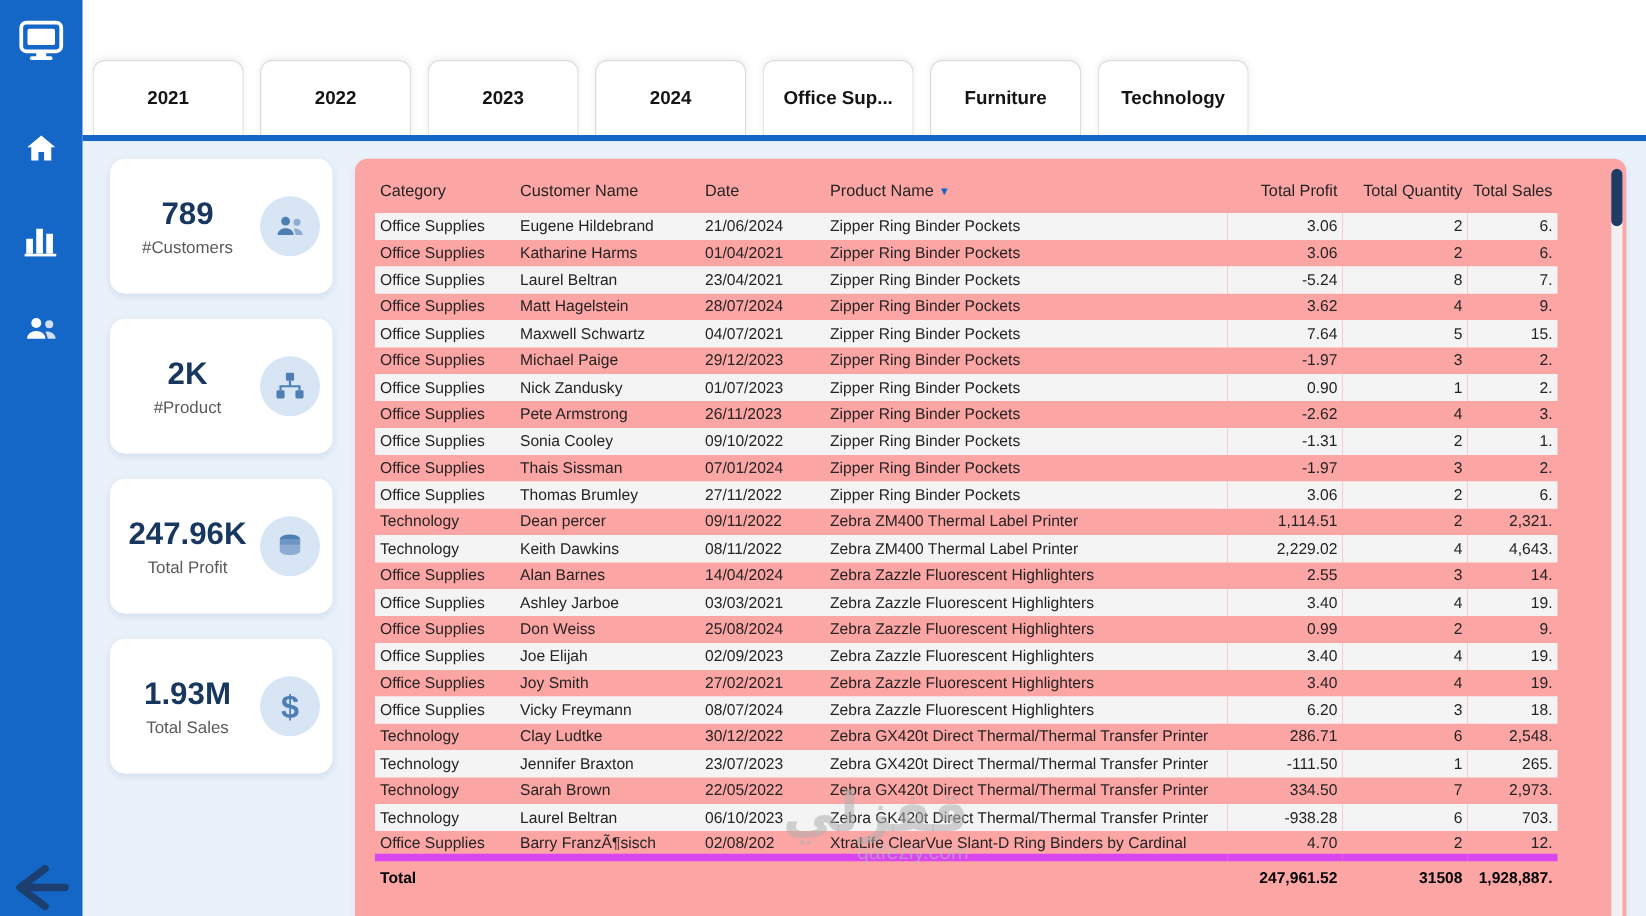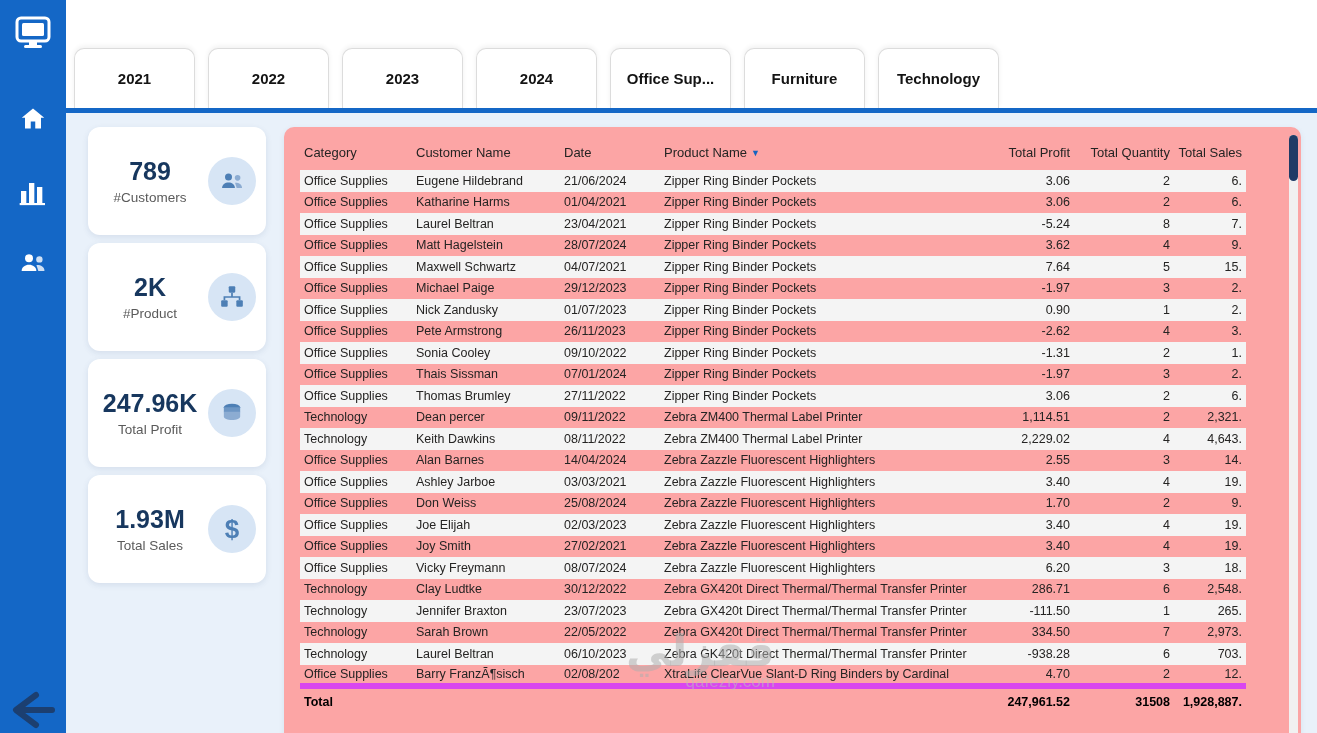--- a/index.html
+++ b/index.html
@@ -21,21 +21,21 @@
   .blue-line { height:5px; background:#1467c6; }
   .tabs { display:flex; gap:13px; }
   .tab { min-width:121px; height:60px; background:#fff; border:1px solid #dcdcdc; border-bottom:none;
     border-radius:10px 10px 0 0; display:flex; align-items:center; justify-content:center;
     font-size:15px; font-weight:bold; color:#141414; box-shadow:0 -2px 5px rgba(0,0,0,.06);
     padding:0 14px; white-space:nowrap; cursor:pointer; }
 
   .content { flex:1; background:#e9f1fa; display:flex; padding:14px 16px 0 22px; gap:18px; min-height:0; }
 
   
-  .kpi-col { width:178px; flex:0 0 178px; display:flex; flex-direction:column; gap:8px; }
+  .kpi-col { width:178px; flex:0 0 178px; display:flex; flex-direction:column; gap:20px; }
   .kpi-card { background:#fff; border-radius:12px; height:108px; box-shadow:0 2px 6px rgba(30,60,110,.10);
     display:flex; align-items:center; padding:0 10px 0 4px; }
   .kpi-text { flex:1; text-align:center; }
   .kpi-value { font-size:25px; font-weight:bold; color:#17375e; line-height:1.15; }
   .kpi-label { font-size:13.5px; color:#5a5a5a; margin-top:4px; }
   .kpi-icon { width:48px; height:48px; border-radius:50%; background:#d7e5f5; flex:0 0 48px;
     display:flex; align-items:center; justify-content:center; }
 
   
   .table-card { flex:1; background:#fca5a5; border-radius:10px; position:relative;
@@ -338,28 +338,28 @@
     <td>Zebra Zazzle Fluorescent Highlighters</td>
     <td class="num">3.40</td>
     <td class="num">4</td>
     <td class="num">19.</td>
   </tr>
               <tr class="table-row">
     <td>Office Supplies</td>
     <td>Don Weiss</td>
     <td>25/08/2024</td>
     <td>Zebra Zazzle Fluorescent Highlighters</td>
-    <td class="num">1.70</td>
+    <td class="num">0.99</td>
     <td class="num">2</td>
     <td class="num">9.</td>
   </tr>
               <tr class="table-row stripe">
     <td>Office Supplies</td>
     <td>Joe Elijah</td>
-    <td>02/03/2023</td>
+    <td>02/09/2023</td>
     <td>Zebra Zazzle Fluorescent Highlighters</td>
     <td class="num">3.40</td>
     <td class="num">4</td>
     <td class="num">19.</td>
   </tr>
               <tr class="table-row">
     <td>Office Supplies</td>
     <td>Joy Smith</td>
     <td>27/02/2021</td>
     <td>Zebra Zazzle Fluorescent Highlighters</td>

